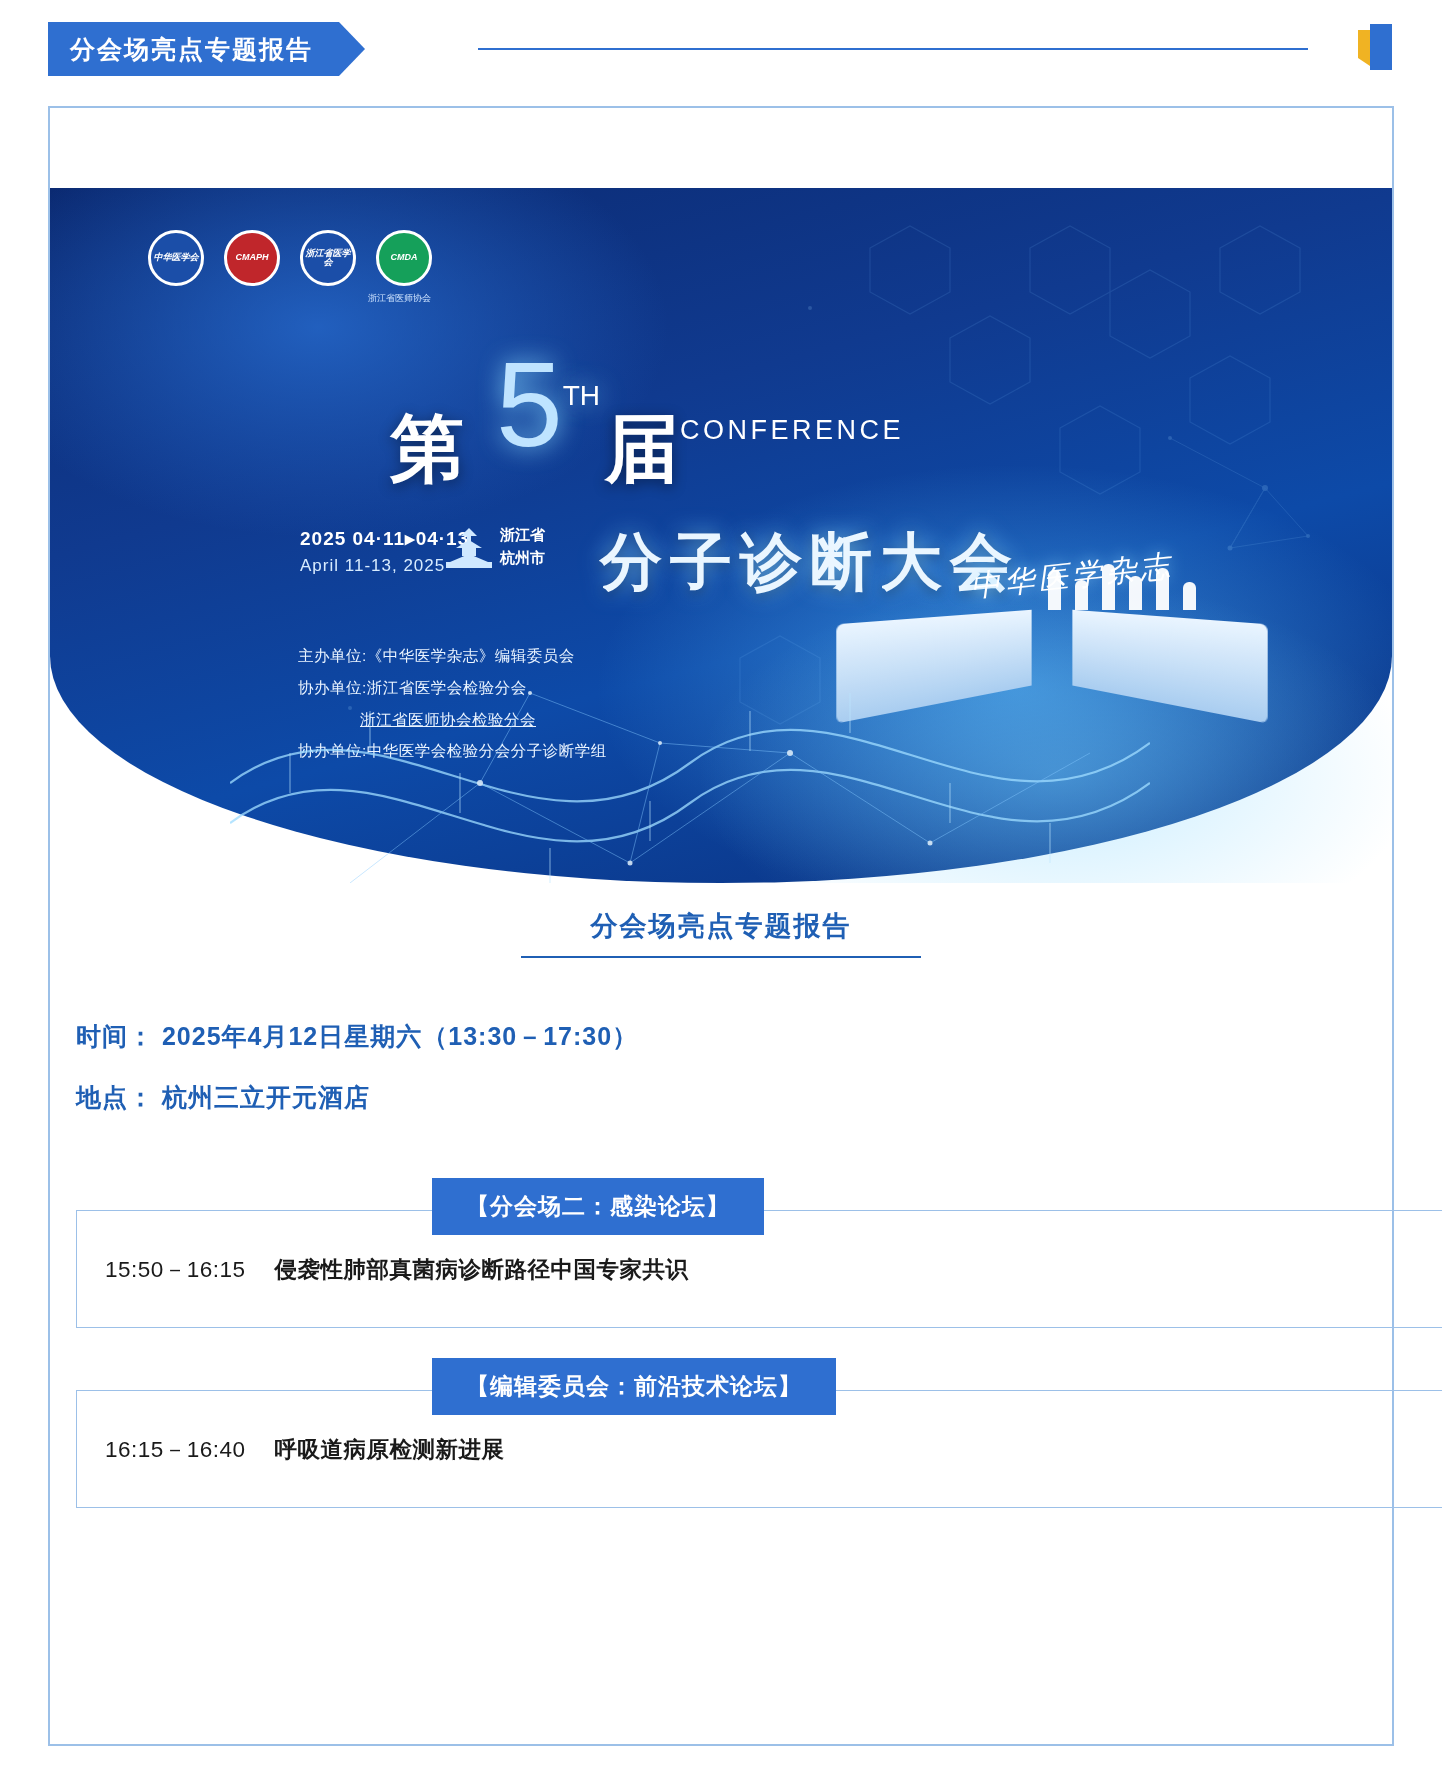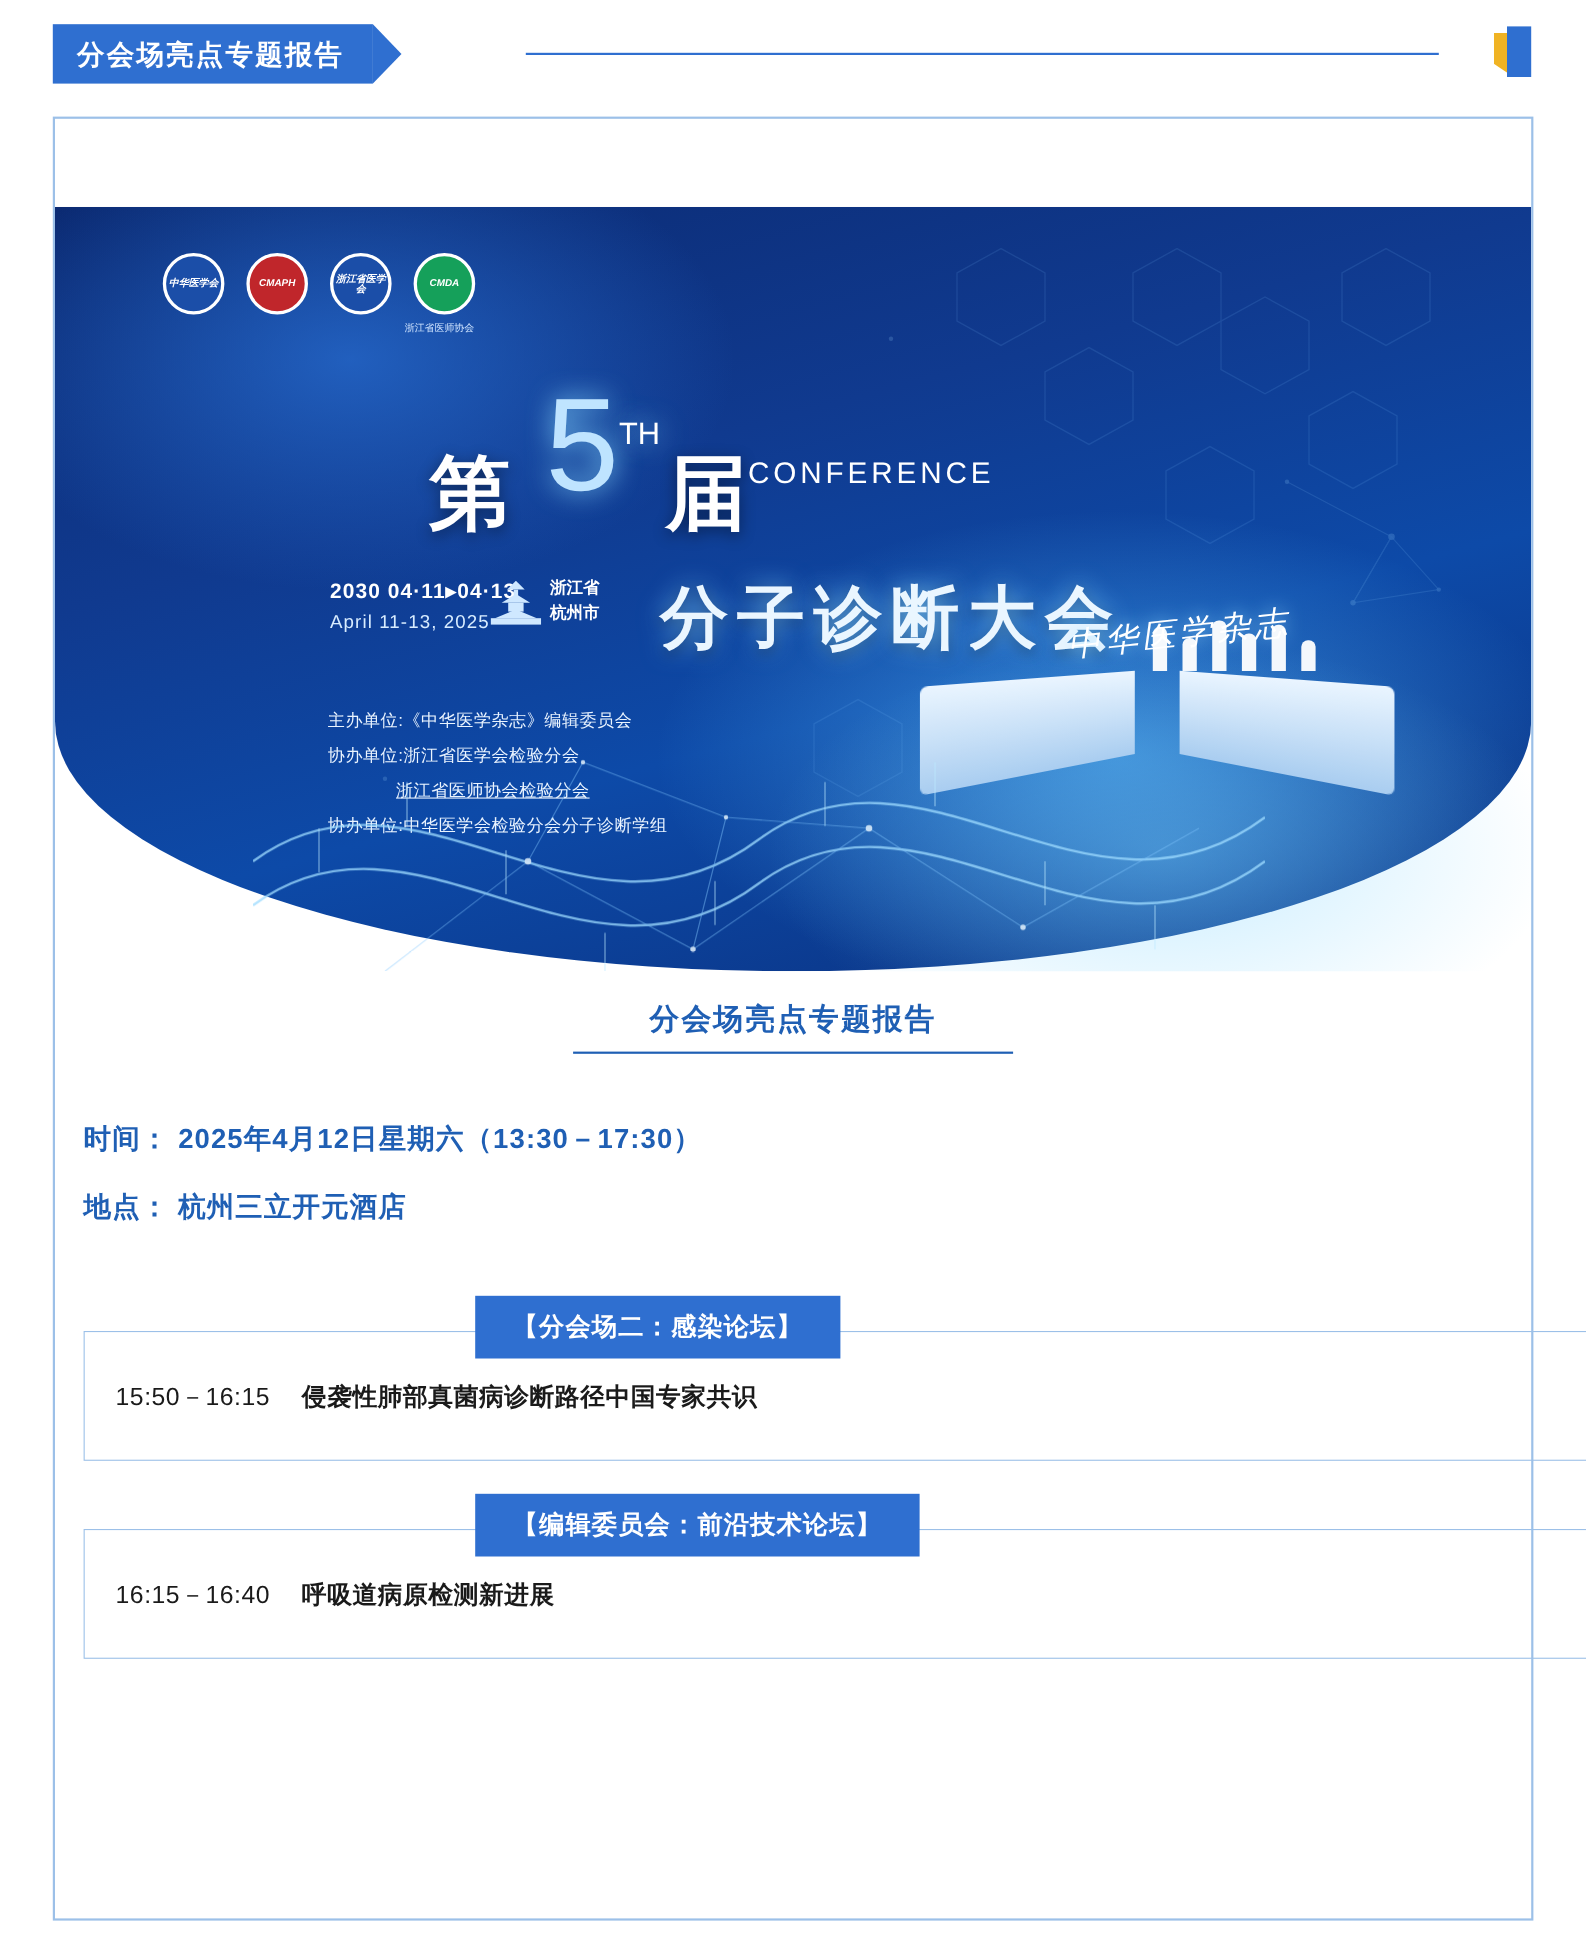--- a/index.html
+++ b/index.html
@@ -438,21 +438,21 @@
         </div>
         <div class="cn-big" style="left:215px;">届</div>
 
         <div class="eng-title">
           <div>CONFERENCE</div>
         </div>
 
         <div class="cn-subtitle">分子诊断大会</div>
 
         <div class="date-line">
-          <div>2030 04·11▸04·13</div>
+          <div>2025 04·11▸04·13</div>
           <div class="l2">April 11-13, 2025</div>
         </div>
 
         <svg class="pagoda" viewBox="0 0 46 40">
           <g fill="#cfe8ff">
             <polygon points="23,0 31,8 15,8"></polygon>
             <rect x="21" y="8" width="4" height="6"></rect>
             <polygon points="23,12 36,20 10,20"></polygon>
             <rect x="16" y="20" width="14" height="8"></rect>
             <polygon points="23,26 42,34 4,34"></polygon>

